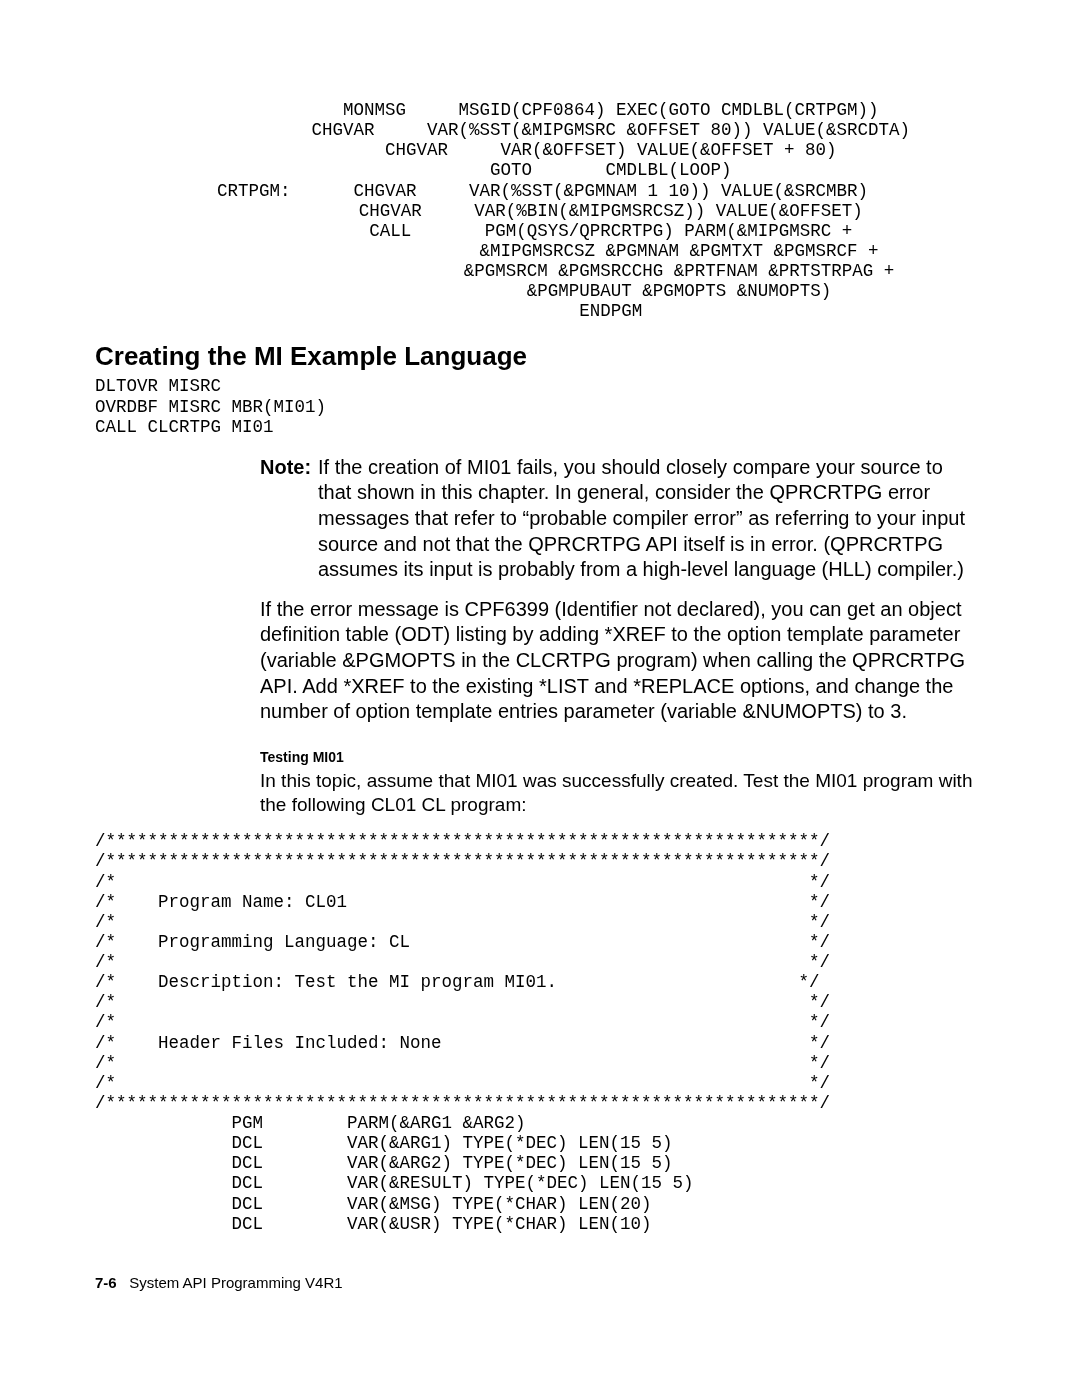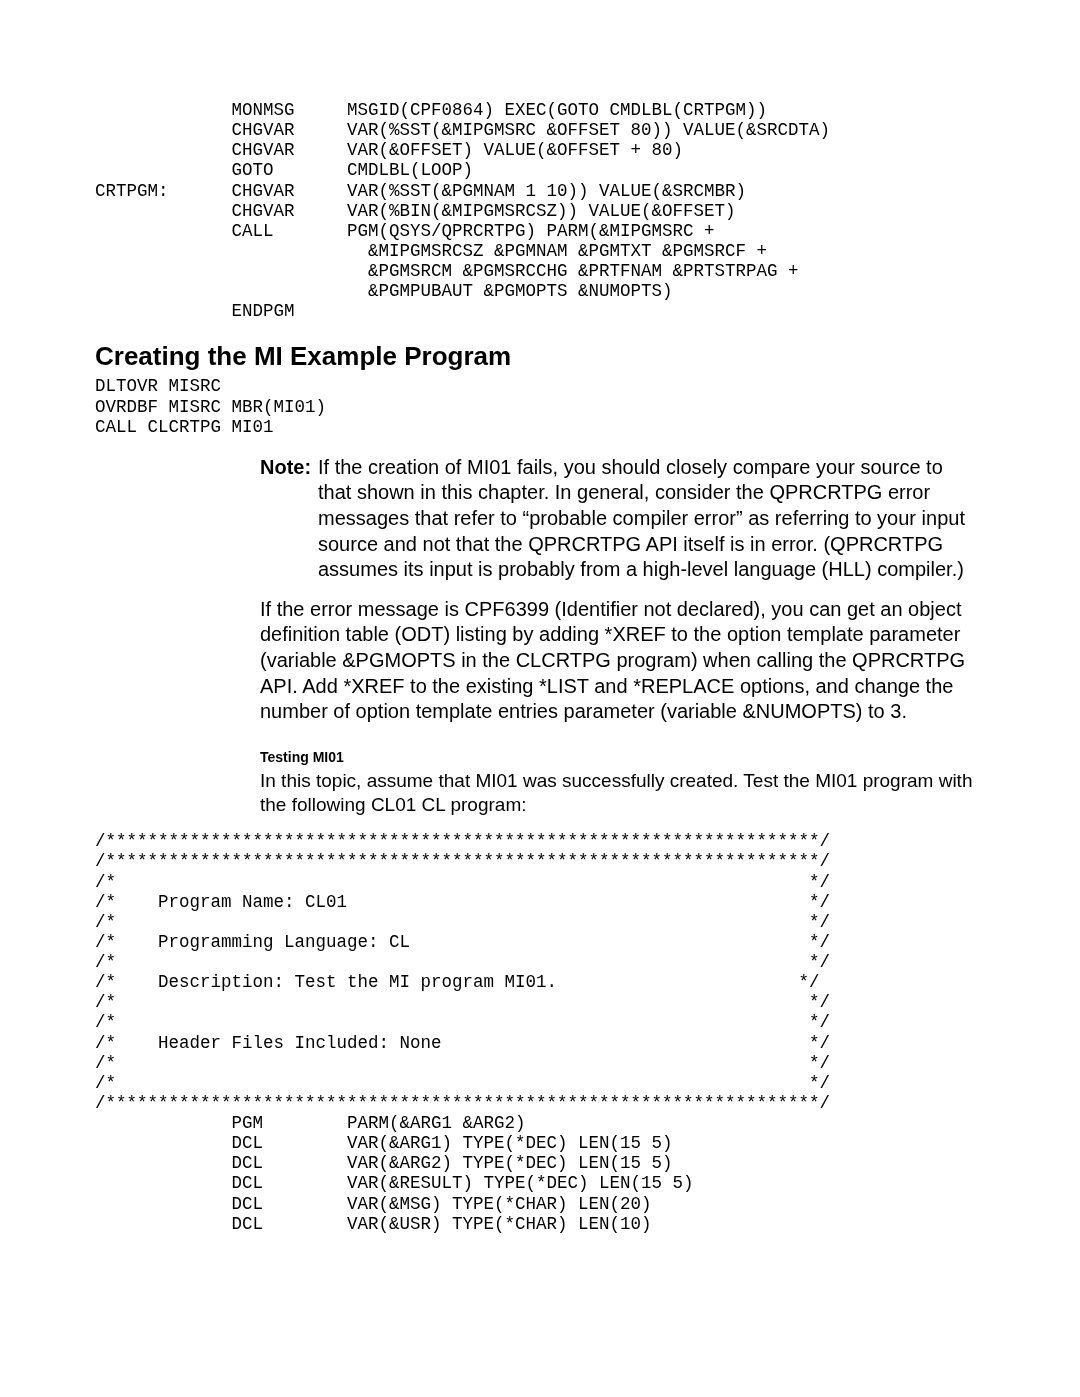--- a/index.html
+++ b/index.html
@@ -15,20 +15,21 @@
   }
   pre.code {
     font-family: "Courier New", Courier, monospace;
     font-size: 17.5px;
     line-height: 1.15;
     white-space: pre;
     margin: 0 0 18px 0;
   }
   .code-indent-a {
     margin-left: 165px;
+    text-align: center;
   }
   .code-indent-b {
     margin-left: 165px;
   }
   .code-indent-c {
     margin-left: 165px;
   }
   h2.section {
     font-size: 26px;
     font-weight: bold;
@@ -80,21 +81,21 @@
              CHGVAR     VAR(&amp;OFFSET) VALUE(&amp;OFFSET + 80)
              GOTO       CMDLBL(LOOP)
 CRTPGM:      CHGVAR     VAR(%SST(&amp;PGMNAM 1 10)) VALUE(&amp;SRCMBR)
              CHGVAR     VAR(%BIN(&amp;MIPGMSRCSZ)) VALUE(&amp;OFFSET)
              CALL       PGM(QSYS/QPRCRTPG) PARM(&amp;MIPGMSRC +
                           &amp;MIPGMSRCSZ &amp;PGMNAM &amp;PGMTXT &amp;PGMSRCF +
                           &amp;PGMSRCM &amp;PGMSRCCHG &amp;PRTFNAM &amp;PRTSTRPAG +
                           &amp;PGMPUBAUT &amp;PGMOPTS &amp;NUMOPTS)
              ENDPGM</pre>
 
-  <h2 class="section">Creating the MI Example Program</h2>
+  <h2 class="section">Creating the MI Example Language</h2>
 
 
   <pre class="code code-indent-b">DLTOVR MISRC
 OVRDBF MISRC MBR(MI01)
 CALL CLCRTPG MI01</pre>
 
   <div class="note-block">
     <div class="note-row">
       <div class="note-label">Note:</div>
       <div class="note-body">If the creation of MI01 fails, you should closely compare your source to that shown in this chapter.  In general, consider the QPRCRTPG error messages that refer to “probable compiler error” as referring to your input source and not that the QPRCRTPG API itself is in error.  (QPRCRTPG assumes its input is probably from a high-level language (HLL) compiler.)</div>
@@ -120,14 +121,17 @@
 /*                                                                  */
 /*                                                                  */
 /********************************************************************/
              PGM        PARM(&amp;ARG1 &amp;ARG2)
              DCL        VAR(&amp;ARG1) TYPE(*DEC) LEN(15 5)
              DCL        VAR(&amp;ARG2) TYPE(*DEC) LEN(15 5)
              DCL        VAR(&amp;RESULT) TYPE(*DEC) LEN(15 5)
              DCL        VAR(&amp;MSG) TYPE(*CHAR) LEN(20)
              DCL        VAR(&amp;USR) TYPE(*CHAR) LEN(10)</pre>
 
+  <div class="footer">
+    <span class="pg">7-6</span>&nbsp;&nbsp;&nbsp;<span>System API Programming V4R1</span>
+  </div>
 
 </div>
 
 </body></html>

